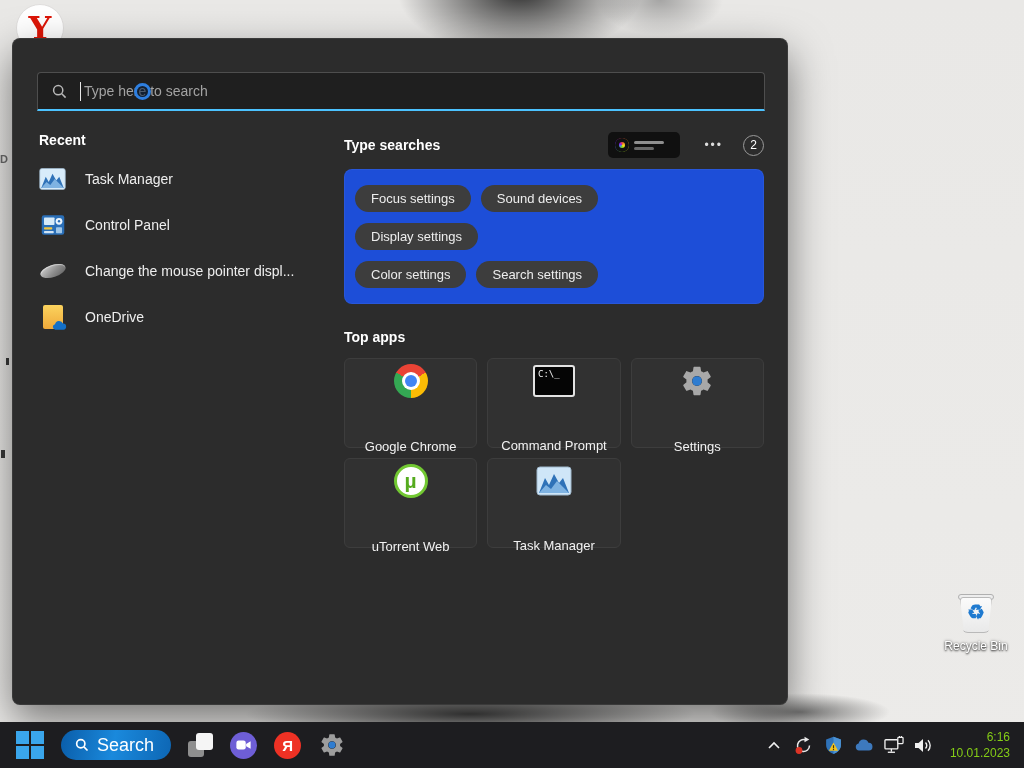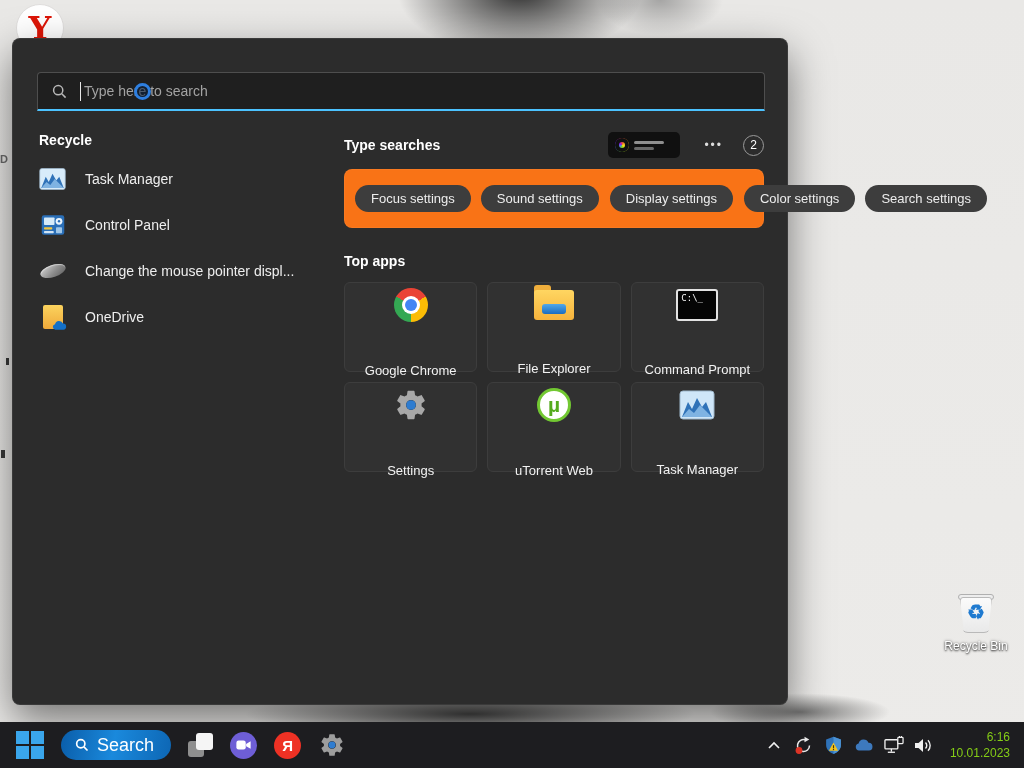--- a/index.html
+++ b/index.html
@@ -68,22 +68,22 @@
   .rainbow-dot { width:14px; height:14px; border-radius:50%; flex:none;
       background:conic-gradient(#e8453c,#f5a623,#f8e71c,#7ed321,#4a90d9,#9013fe,#e8453c);
       box-shadow:inset 0 0 0 4px #101010; }
   .banner-lines { display:flex; flex-direction:column; gap:3px; }
   .banner-lines i { display:block; width:30px; height:3px; background:#8f8f8f; border-radius:2px; }
   .banner-lines i + i { width:20px; background:#6a6a6a; }
   .qs-dots { margin-left:24px; color:#dddddd; font-size:12px; letter-spacing:2px; cursor:pointer; }
   .qs-badge { margin-left:20px; width:21px; height:21px; border-radius:50%; border:1px solid #9a9a9a;
       color:#ffffff; font-size:12px; display:flex; align-items:center; justify-content:center; cursor:pointer; }
 
-  .qs-box { margin-top:11px; background:#f97316; border:1px solid rgba(255,255,255,.05); border-radius:8px;
-      padding:15px 10px; display:flex; flex-direction:row; gap:11px; }
+  .qs-box { margin-top:11px; background:#1d4ed8; border:1px solid rgba(255,255,255,.05); border-radius:8px;
+      padding:15px 10px; display:flex; flex-direction:column; gap:11px; }
   .chip-row { display:flex; gap:10px; }
   .chip { background:#3d3d3d; border-radius:15px; padding:6px 16px; color:#ededed; font-size:13px;
       white-space:nowrap; cursor:pointer; }
 
   .ta-title { margin-top:25px; }
   .apps-grid { margin-top:13px; display:grid; grid-template-columns:repeat(3,1fr); gap:10px; }
   .app-tile { height:90px; background:#313131; border:1px solid #3d3d3d; border-radius:6px;
       display:flex; flex-direction:column; align-items:center; justify-content:center; gap:9px; cursor:pointer; }
   .app-tile .app-label { color:#f2f2f2; font-size:13px;margin-top:32px; }
   .app-icon { height:36px; display:flex; align-items:center; justify-content:flex-end;margin-top:11px; }
@@ -152,21 +152,21 @@
       <svg class="mag" width="15" height="15" viewBox="0 0 15 15">
         <circle cx="6.2" cy="6.2" r="4.6" fill="none" stroke="#b9b9b9" stroke-width="1.5"></circle>
         <line x1="9.8" y1="9.8" x2="13.6" y2="13.6" stroke="#b9b9b9" stroke-width="1.5"></line>
       </svg>
       <i class="search-caret"></i>
       <span class="search-placeholder">Type here to search</span>
       <i class="click-ring"></i>
     </div>
 
     <div class="recent-col">
-      <div class="section-title">Recycle</div>
+      <div class="section-title">Recent</div>
       <div class="recent-list">
 
         <div class="recent-item">
           <span class="ri-icon">
             <svg width="27" height="24" viewBox="0 0 36 32">
               <rect x="1" y="2" width="34" height="28" rx="3" fill="#d8ecfa" stroke="#9fb8cc" stroke-width="1"></rect>
               <path d="M3 28 L9 13 L13 20 L18 9 L23 18 L27 13 L33 28 Z" fill="#2f72b8"></path>
               <path d="M3 28 L10 20 L15 24 L21 16 L27 22 L33 28 Z" fill="#7fb3e2"></path>
             </svg>
           </span>
@@ -221,21 +221,21 @@
               <i></i>
             </span>
         </span>
         <span class="qs-dots">•••</span>
         <span class="qs-badge">2</span>
       </div>
 
       <div class="qs-box">
         <div class="chip-row">
           <span class="chip">Focus settings</span>
-          <span class="chip">Sound settings</span>
+          <span class="chip">Sound devices</span>
         </div>
         <div class="chip-row">
           <span class="chip">Display settings</span>
         </div>
         <div class="chip-row">
           <span class="chip">Color settings</span>
           <span class="chip">Search settings</span>
         </div>
       </div>
 
@@ -243,30 +243,20 @@
 
       <div class="apps-grid">
 
         <div class="app-tile">
           <span class="app-icon">
               <i class="chrome-logo"></i>
             </span>
           <span class="app-label">Google Chrome</span>
         </div>
 
-        <div class="app-tile">
-          <span class="app-icon">
-            <span class="folder-lg">
-                <i class="ftab"></i>
-                <i class="fbody"></i>
-                <i class="fbar"></i>
-              </span>
-          </span>
-          <span class="app-label">File Explorer</span>
-        </div>
 
         <div class="app-tile">
           <span class="app-icon">
             <span class="cmd-box">C:\_</span>
           </span>
           <span class="app-label">Command Prompt</span>
         </div>
 
         <div class="app-tile">
           <span class="app-icon">

